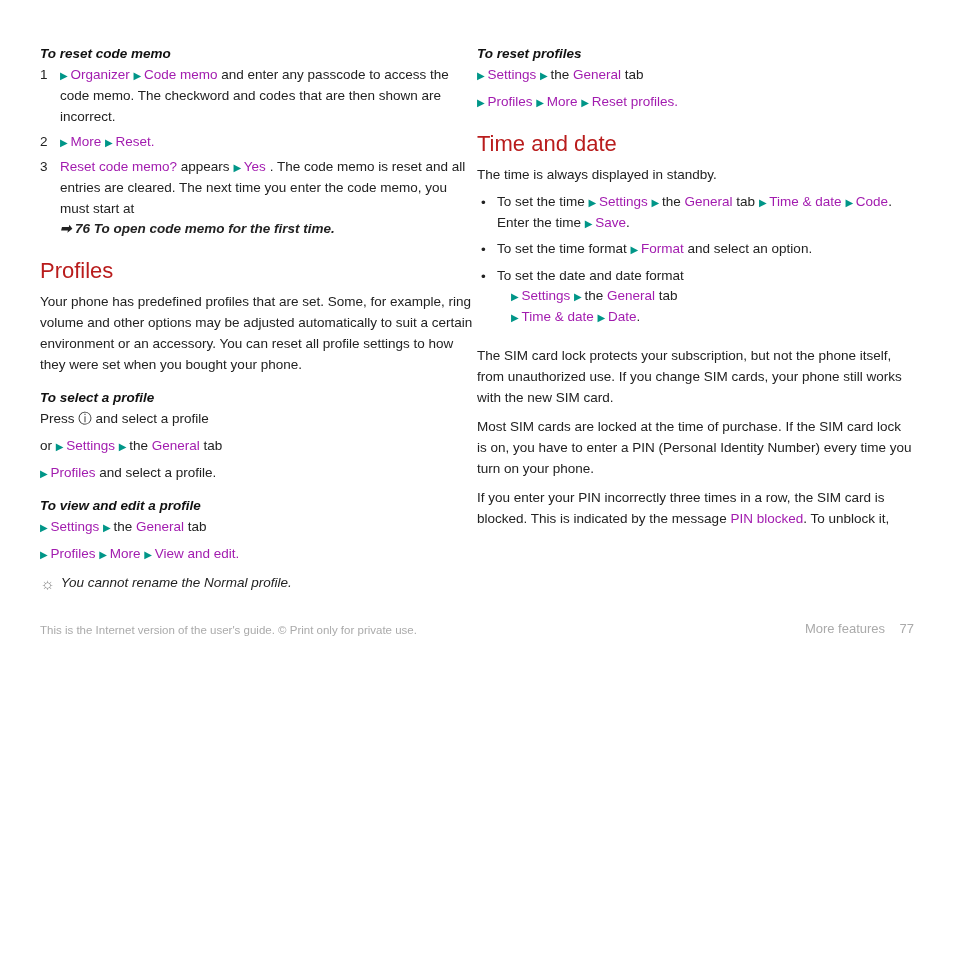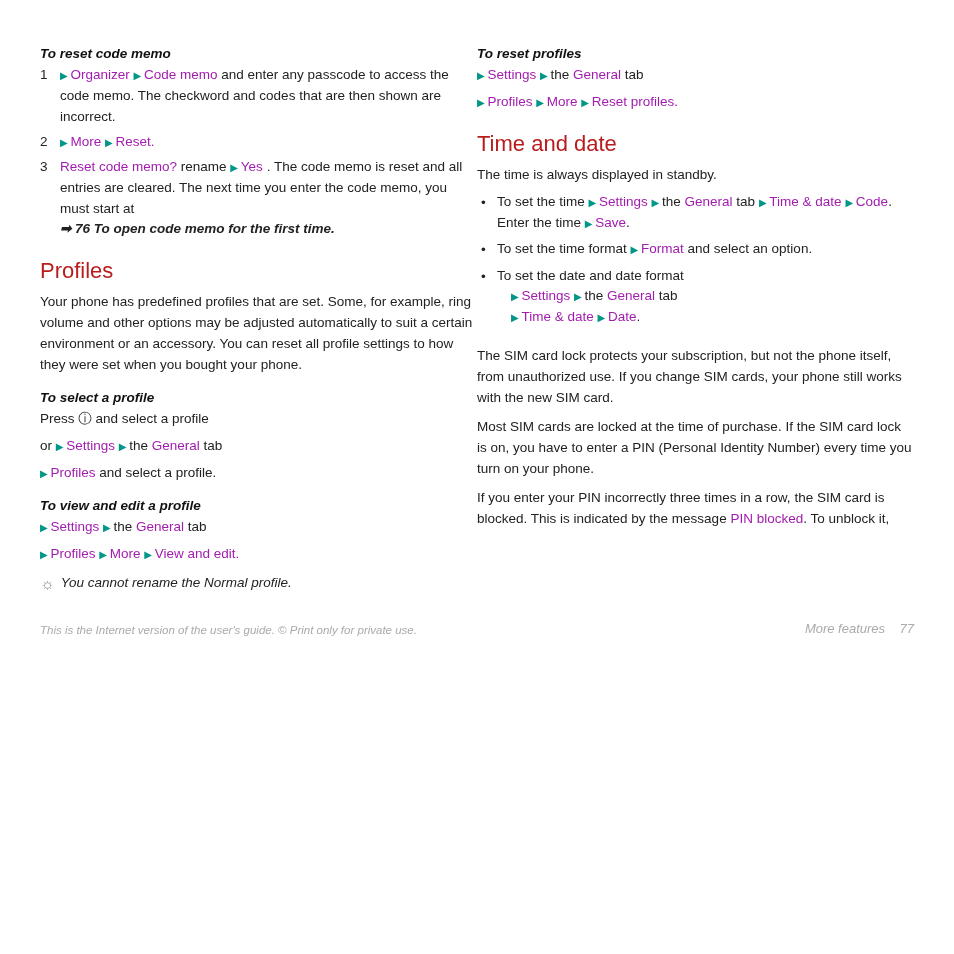--- a/index.html
+++ b/index.html
@@ -119,21 +119,20 @@
     }
 
     
     .footer {
       margin-top: 28px;
       display: flex;
       justify-content: space-between;
       align-items: flex-end;
       font-size: 11.5px;
       color: #aaa;
-      font-style: italic;
     }
     .footer-right {
       color: #aaa;
       font-size: 13px;
     }
     .footer-left {
       color: #aaa;
       font-size: 11.5px;
     }
 
@@ -165,21 +164,21 @@
         <span class="item-text">
           <span class="arrow-inline">▶ </span><span class="link">More</span>
           <span class="arrow-inline"> ▶ </span><span class="link">Reset.</span>
         </span>
       </div>
 
       <div class="numbered-item">
         <span class="num">3</span>
         <span class="item-text">
           <span class="link">Reset code memo?</span>
-          <span> rename </span>
+          <span> appears </span>
           <span class="arrow-inline">▶ </span><span class="link">Yes</span>
           <span>. The code memo is reset and all entries are cleared. The next time you enter the code memo, you must start at</span>
           <br>
           <span class="bold-arrow-ref">➡ 76 To open code memo for the first time.</span>
         </span>
       </div>
     </div>
 
     <div style="margin-top:18px;">
       <div class="section-title">Profiles</div>

